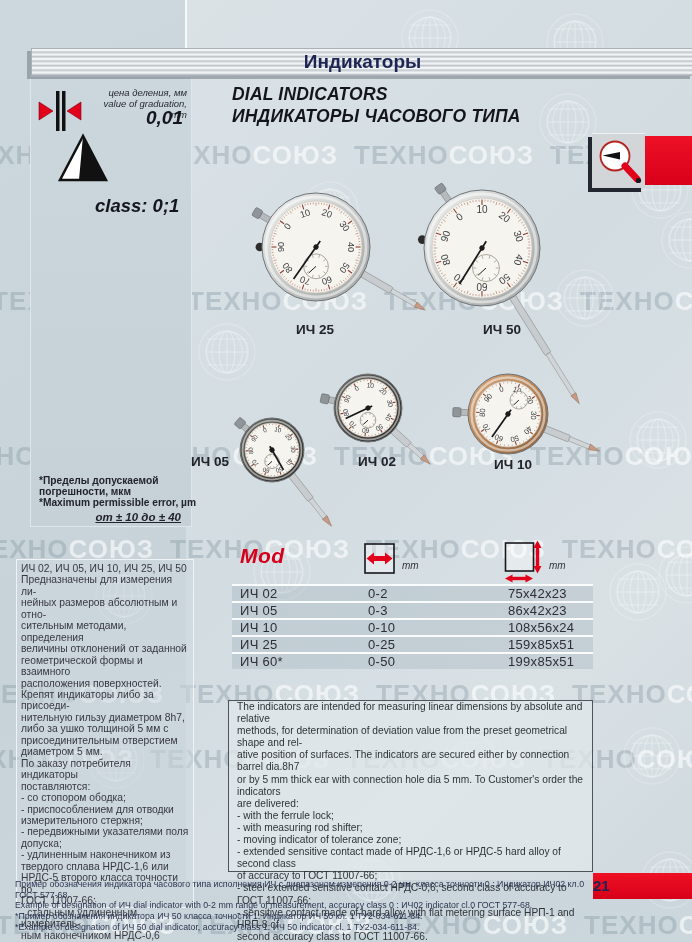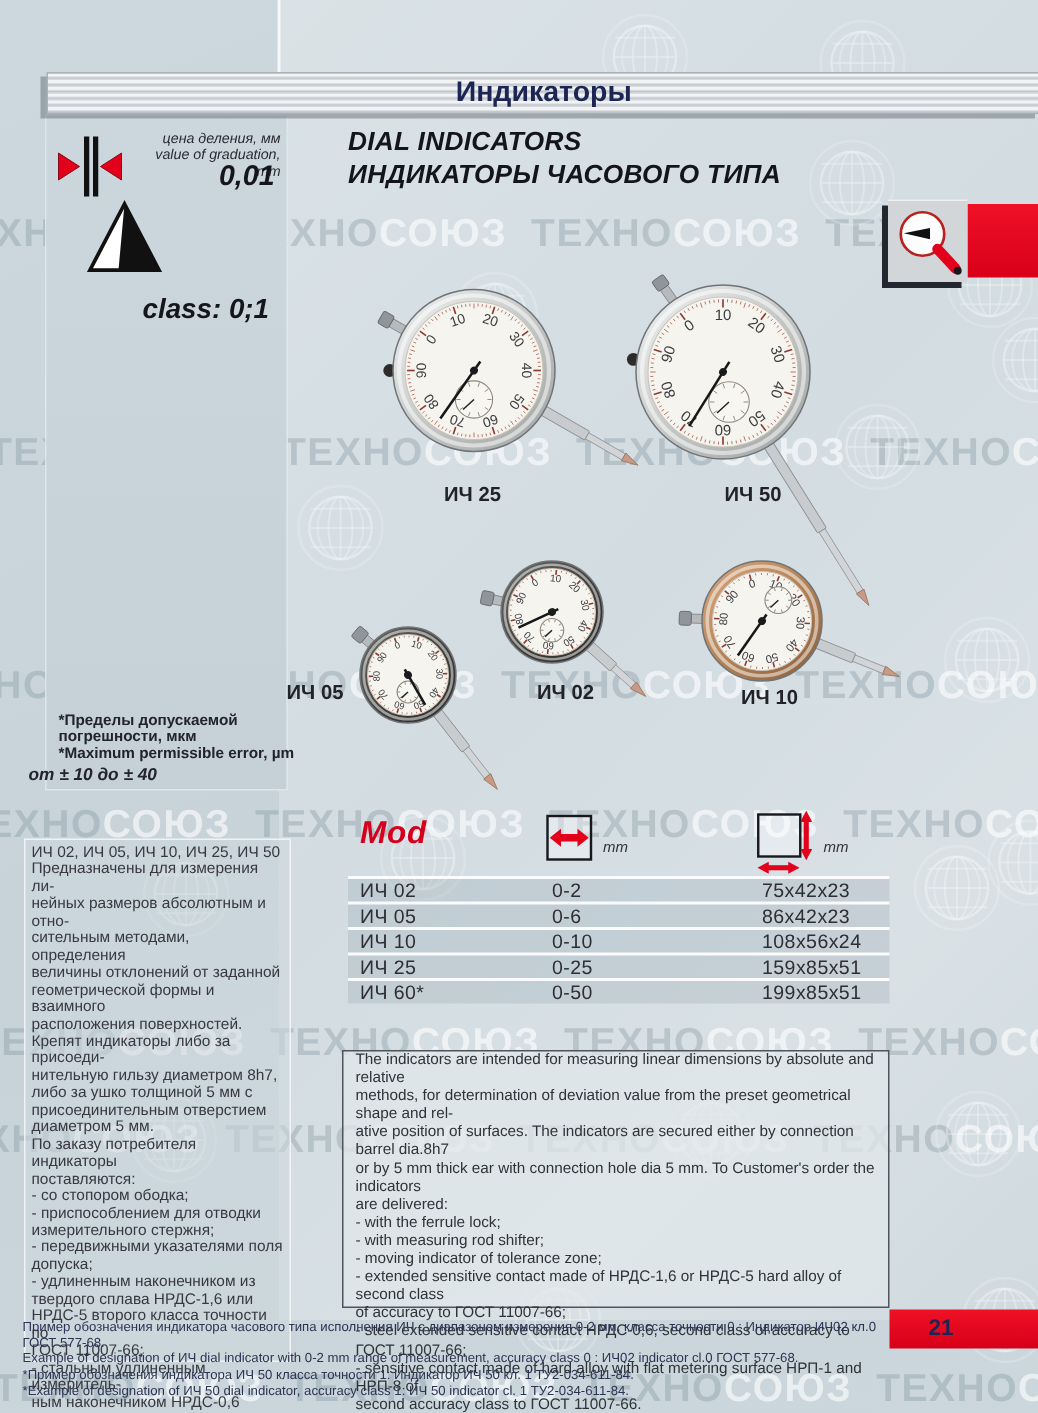--- a/index.html
+++ b/index.html
@@ -18,21 +18,21 @@
         border:1px solid #aab0b6;box-shadow:-4px 3px 0 rgba(104,112,122,0.5);
         text-align:center;line-height:25px;font-size:19px;font-weight:bold;color:#1c2553;}
   .sidebar{position:absolute;left:30px;top:76px;width:160px;height:449px;z-index:1;
         background:linear-gradient(180deg,#cbd7dc,#c5d1d7);border:1px solid #dde6ea;}
   .grad-icon{position:absolute;left:6px;top:12px;}
   .grad-lbl{position:absolute;left:56px;top:10px;width:100px;font-style:italic;font-size:9.5px;line-height:11px;color:#2a2a33;text-align:right;}
   .grad-val{position:absolute;left:56px;top:30px;width:96px;text-align:right;font-style:italic;font-weight:bold;font-size:19px;color:#15151c;}
   .tri-icon{position:absolute;left:26px;top:56px;}
   .class-lbl{position:absolute;left:64px;top:118px;font-style:italic;font-weight:bold;font-size:18.5px;color:#15151c;}
   .limits{position:absolute;left:-10px;top:398px;width:166px;font-weight:bold;font-size:10.2px;line-height:11px;color:#23232e;white-space:pre-line;margin-left:20px;}
-  .limits-val{position:absolute;left:-10px;top:434px;width:162px;font-weight:bold;font-style:italic;font-size:11.5px;color:#23232e;}
+  .limits-val{position:absolute;left:-10px;top:434px;width:162px;text-align:right;font-weight:bold;font-style:italic;font-size:11.5px;color:#23232e;text-decoration:underline;}
   .ru-box{position:absolute;left:16px;top:559px;width:178px;height:349px;z-index:1;
         border:1px solid rgba(255,255,255,0.7);background:rgba(206,217,222,0.55);box-sizing:border-box;padding:3px 4px;}
   .ru-text{font-size:10.3px;line-height:11.45px;color:#383840;white-space:pre-line;}
   .title-blk{position:absolute;left:232px;top:84px;z-index:1;font-style:italic;font-weight:bold;
         font-size:17.5px;line-height:21.5px;color:#14141b;letter-spacing:0.2px;}
   .mag-box{position:absolute;left:592px;top:133px;width:53px;height:54px;z-index:3;
         background:#d3d6d9;box-shadow:-4px 4px 0 #232730;border-top:1px solid #eef0f2;}
   .red-flag{position:absolute;left:645px;top:136px;width:47px;height:49px;z-index:2;
         background:linear-gradient(180deg,#ee1126,#d80019);}
   .dial{position:absolute;z-index:2;pointer-events:none;}
@@ -47,21 +47,21 @@
   .t-row{position:relative;height:15px;border-top:2px solid rgba(255,255,255,0.92);
         background:rgba(148,166,177,0.28);}
   .t-cell{position:absolute;top:0;font-size:13px;font-weight:500;line-height:15px;color:#2e2e34;letter-spacing:0.3px;}
   .c0{left:8px;} .c1{left:136px;} .c2{left:276px;}
   .en-box{position:absolute;left:228px;top:700px;width:365px;height:172px;z-index:1;box-sizing:border-box;
         border:1.5px solid #4d545c;background:rgba(224,231,234,0.75);padding:0 8px;}
   .en-text{font-size:10.2px;line-height:12.1px;color:#2e3338;white-space:pre-line;}
   .footer{position:absolute;left:15px;top:879px;width:576px;z-index:1;font-size:8.8px;line-height:10.7px;color:#2c3452;white-space:pre-line;}
   .page-badge{position:absolute;left:593px;top:873px;width:99px;height:26px;z-index:2;
         background:linear-gradient(180deg,#ef1125,#d70019);color:#1c2553;font-weight:bold;font-size:15px;
-        line-height:26px;padding-left:26px;box-sizing:border-box;}
+        line-height:26px;box-sizing:border-box;}
 </style>
 </head>
 <body>
 
 <div class="page">
   <div class="main-bg"></div>
   <div class="top-line"></div>
   <div id="wm-layer">
       <div class="wm-row" style="top: 140px; left: -38px;"><span class="wm-d">ТЕХНО</span><span class="wm-l">СОЮЗ</span><span class="wm-d">ТЕХНО</span><span class="wm-l">СОЮЗ</span><span class="wm-d">ТЕХНО</span><span class="wm-l">СОЮЗ</span><span class="wm-d">ТЕХНО</span><span class="wm-l">СОЮЗ</span></div>
       <div class="wm-row" style="top: 286px; left: -8px;"><span class="wm-d">ТЕХНО</span><span class="wm-l">СОЮЗ</span><span class="wm-d">ТЕХНО</span><span class="wm-l">СОЮЗ</span><span class="wm-d">ТЕХНО</span><span class="wm-l">СОЮЗ</span><span class="wm-d">ТЕХНО</span><span class="wm-l">СОЮЗ</span></div>
@@ -1066,21 +1066,21 @@
       <span class="unit u2">mm</span>
     </div>
     <div id="t-rows">
         <div class="t-row">
           <span class="t-cell c0">ИЧ 02</span>
           <span class="t-cell c1">0-2</span>
           <span class="t-cell c2">75x42x23</span>
         </div>
         <div class="t-row">
           <span class="t-cell c0">ИЧ 05</span>
-          <span class="t-cell c1">0-6</span>
+          <span class="t-cell c1">0-3</span>
           <span class="t-cell c2">86x42x23</span>
         </div>
         <div class="t-row">
           <span class="t-cell c0">ИЧ 10</span>
           <span class="t-cell c1">0-10</span>
           <span class="t-cell c2">108x56x24</span>
         </div>
         <div class="t-row">
           <span class="t-cell c0">ИЧ 25</span>
           <span class="t-cell c1">0-25</span>

